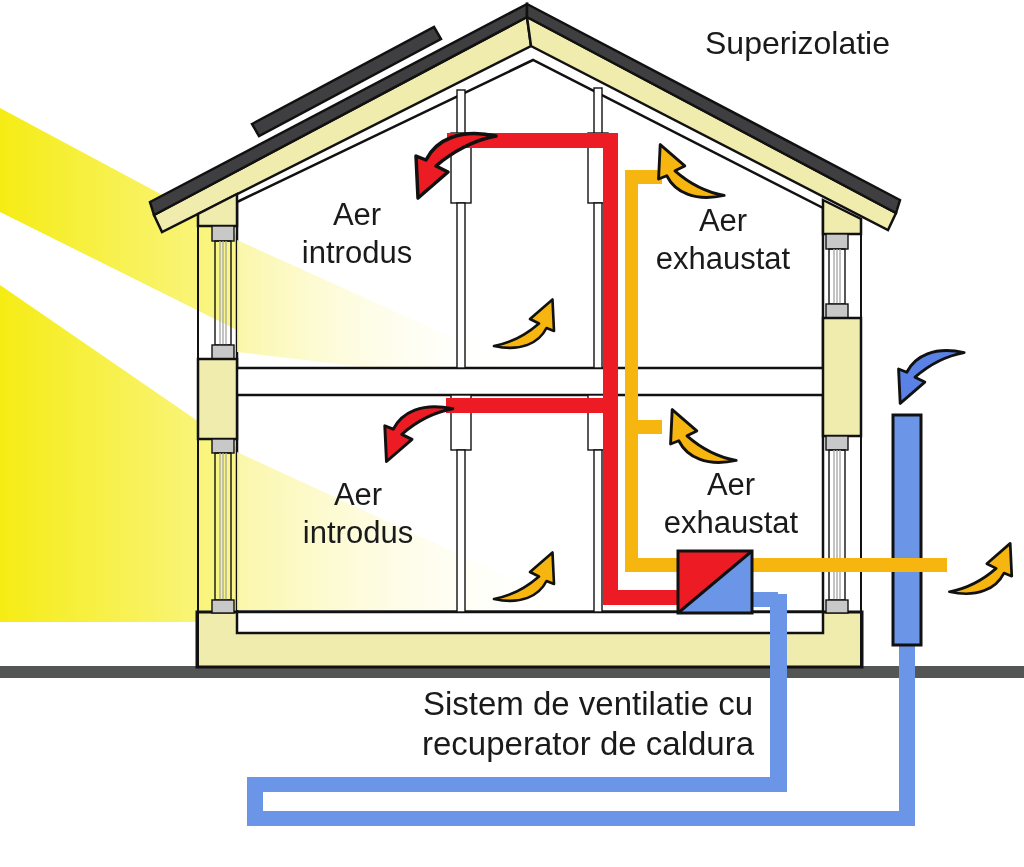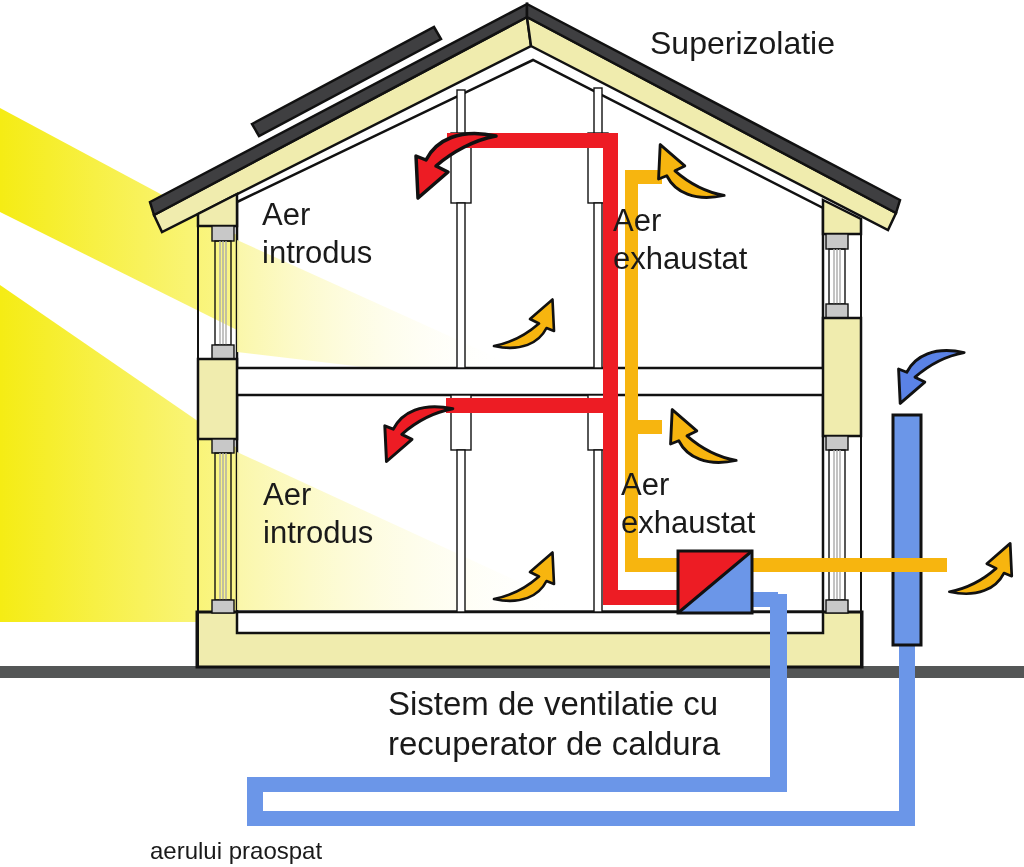--- a/index.html
+++ b/index.html
@@ -1,21 +1,21 @@
 <!DOCTYPE html>
 <html style="--supply-red: #ED1C24; --exhaust-yellow: #F7B50F; --pipe-blue: #6B96E8; --arrow-blue: #5A82E6; --wall-cream: #F0ECAE; --roof-dark: #3F3F41; --ground-gray: #545656; --sun-yellow: #F5EC14; --sun-pale: #FAF6A0; --label-blue: #1C3F9E; --hardware-gray: #C8C8C8;"><head>
 <meta charset="utf-8">
 <style>
   html,body{margin:0;padding:0;background:#fff;}
   #stage{position:relative;width:1024px;height:867px;background:#fff;overflow:hidden;
          font-family:"Liberation Sans", sans-serif;}
   svg{position:absolute;left:0;top:0;}
   .lbl{position:absolute;color:#1a1a1a;white-space:pre-line;line-height:1.22;
        font-family:"Liberation Sans", sans-serif;}
-  .lbl.center{text-align:left;}
+  .lbl.center{text-align:center;}
   .f-red{fill:var(--supply-red);}
   .f-yel{fill:var(--exhaust-yellow);}
   .f-blu{fill:var(--pipe-blue);}
   .f-cream{fill:var(--wall-cream);}
   .f-dark{fill:var(--roof-dark);}
   .f-hw{fill:var(--hardware-gray);}
   .outl{stroke:#111;stroke-width:2.5;}
   .outl3{stroke:#111;stroke-width:3;}
   .thin{stroke:#111;stroke-width:1.4;}
   .arrow{stroke:#111;stroke-width:3.5;stroke-linejoin:round;}
@@ -177,15 +177,14 @@
 <div class="lbl center" style="left:263px;top:476px;width:190px;font-size:31px;">Aer
 introdus</div>
 
 <div class="lbl center" style="left:621px;top:466px;width:220px;font-size:31px;">Aer
 exhaustat</div>
 
 <div class="lbl center" style="left:388px;top:684px;width:400px;font-size:33px;">Sistem de ventilatie cu
 recuperator de caldura</div>
 
 
-<div class="lbl center" style="left:150px;top:836px;width:570px;font-size:24px;">aerului praospat</div>
 
 </div>
 
 </body></html>

